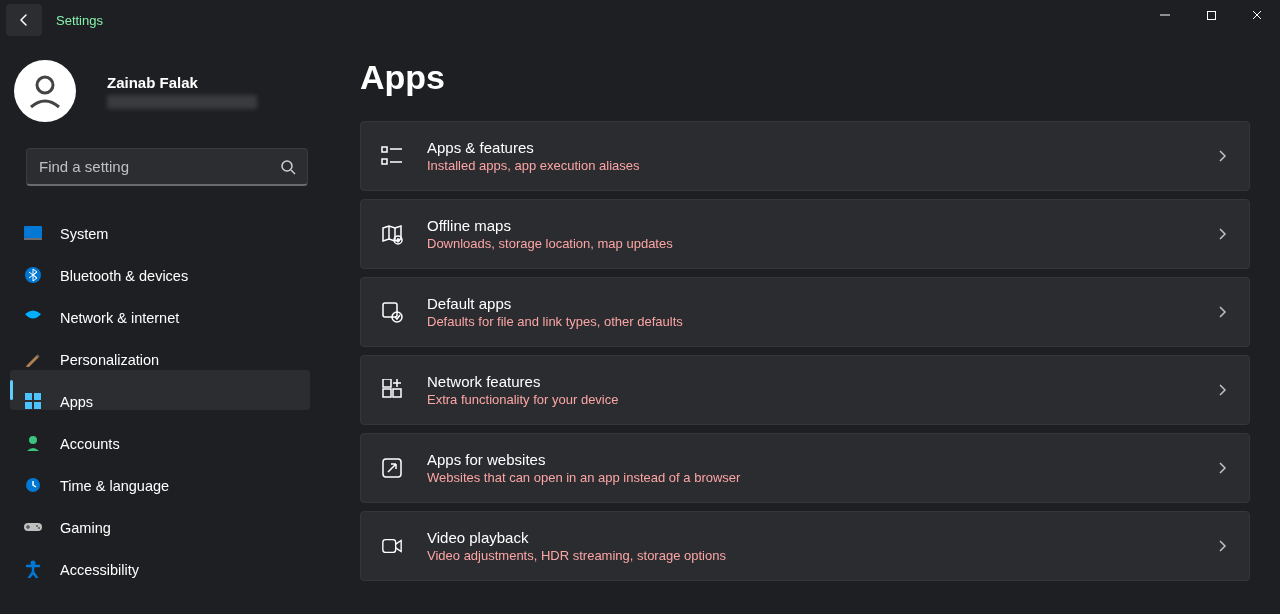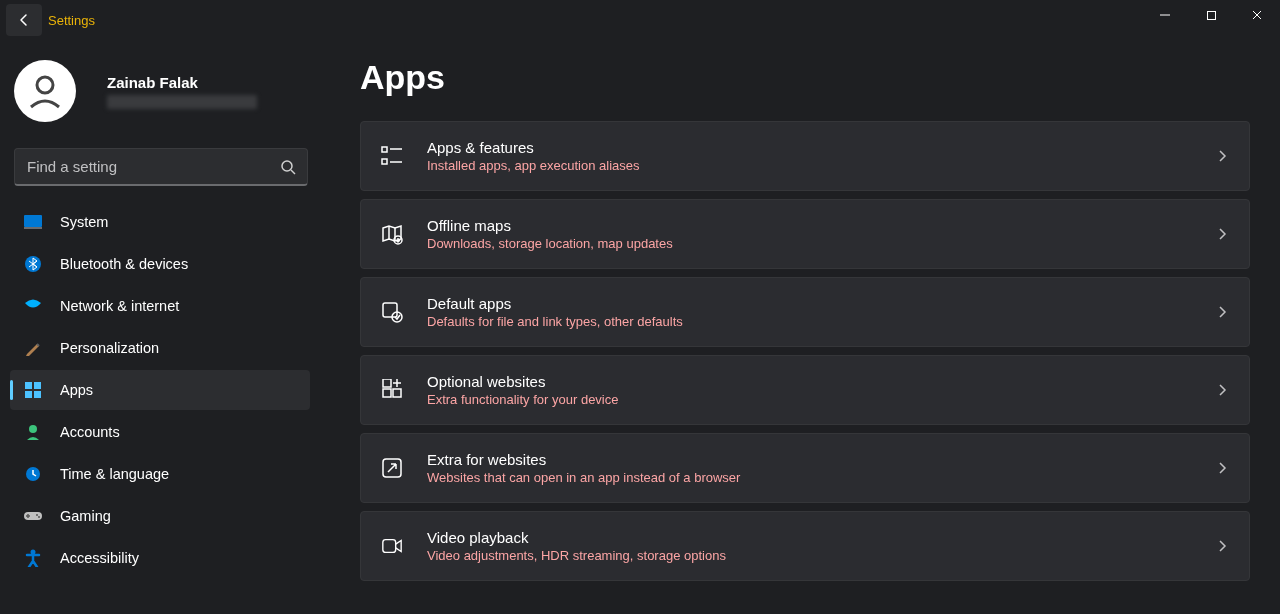--- a/index.html
+++ b/index.html
@@ -17,23 +17,23 @@
     padding-left: 6px;
     position: relative;
   }
   .back-btn {
     width: 36px; height: 32px;
     display: flex; align-items: center; justify-content: center;
     background: #2c2d30;
     border-radius: 4px;
   }
   .title-text {
-    margin-left: 6px;
+    margin-left: 14px;
     font-size: 13px;
-    color: #eab308;
+    color: #86efac;
   }
   .win-controls {
     position: absolute;
     right: 0; top: 0;
     display: flex;
   }
   .win-btn {
     width: 46px; height: 30px;
     display: flex; align-items: center; justify-content: center;
   }
@@ -63,21 +63,21 @@
   .user-name { font-size: 15px; font-weight: 600; }
   .user-email {
     width: 150px; height: 14px;
     background: #3a3b3e;
     border-radius: 2px;
     margin-top: 4px;
     filter: blur(2px);
   }
   .search-wrap {
     position: relative;
-    margin: 4px 2px 12px 4px;
+    margin: 4px 2px 12px 16px;
   }
   .search-input {
     width: 100%;
     height: 38px;
     background: #2c2d30;
     border: 1px solid #3a3b3e;
     border-bottom: 2px solid #6a6b6e;
     border-radius: 4px;
     color: #d0d0d0;
     font-size: 15px;
@@ -87,21 +87,21 @@
   .search-input::placeholder { color: #c0c0c2; }
   .search-icon-wrap {
     position: absolute;
     right: 12px; top: 50%;
     transform: translateY(-50%);
   }
   .nav-list { display: flex; flex-direction: column; gap: 2px; }
   .nav-item {
     position: relative;
     display: flex;
-    align-items: center;
+    align-items: flex-end;
     gap: 18px;
     height: 40px;
     padding: 0 14px;
     border-radius: 4px;
     font-size: 14.5px;
     color: #ffffff;
   }
   .nav-item.active {
     background: #2c2d30;
   }
@@ -359,39 +359,39 @@
       <div class="card">
         <span class="card-icon">
             <svg width="22" height="22" viewBox="0 0 22 22" stroke="#ffffff" stroke-width="1.5" fill="none">
               <rect x="2" y="10" width="8" height="8"></rect>
               <rect x="12" y="10" width="8" height="8"></rect>
               <rect x="2" y="0" width="8" height="8" stroke-dasharray="0"></rect>
               <path d="M16 0 V8 M12 4 H20"></path>
             </svg>
           </span>
         <div class="card-body">
-          <div class="card-title">Optional websites</div>
+          <div class="card-title">Network features</div>
           <div class="card-desc">Extra functionality for your device</div>
         </div>
         <span class="chev">
             <svg width="14" height="14" viewBox="0 0 14 14">
               <path d="M5 2 L10 7 L5 12" stroke="#c0c0c2" stroke-width="1.5" fill="none"></path>
             </svg>
           </span>
       </div>
 
       <div class="card">
         <span class="card-icon">
             <svg width="22" height="22" viewBox="0 0 22 22" stroke="#ffffff" stroke-width="1.5" fill="none">
               <rect x="2" y="2" width="18" height="18" rx="3"></rect>
               <path d="M7 15 L15 7 M15 7 H10 M15 7 V12"></path>
             </svg>
           </span>
         <div class="card-body">
-          <div class="card-title">Extra for websites</div>
+          <div class="card-title">Apps for websites</div>
           <div class="card-desc">Websites that can open in an app instead of a browser</div>
         </div>
         <span class="chev">
             <svg width="14" height="14" viewBox="0 0 14 14">
               <path d="M5 2 L10 7 L5 12" stroke="#c0c0c2" stroke-width="1.5" fill="none"></path>
             </svg>
           </span>
       </div>
 
       <div class="card">

